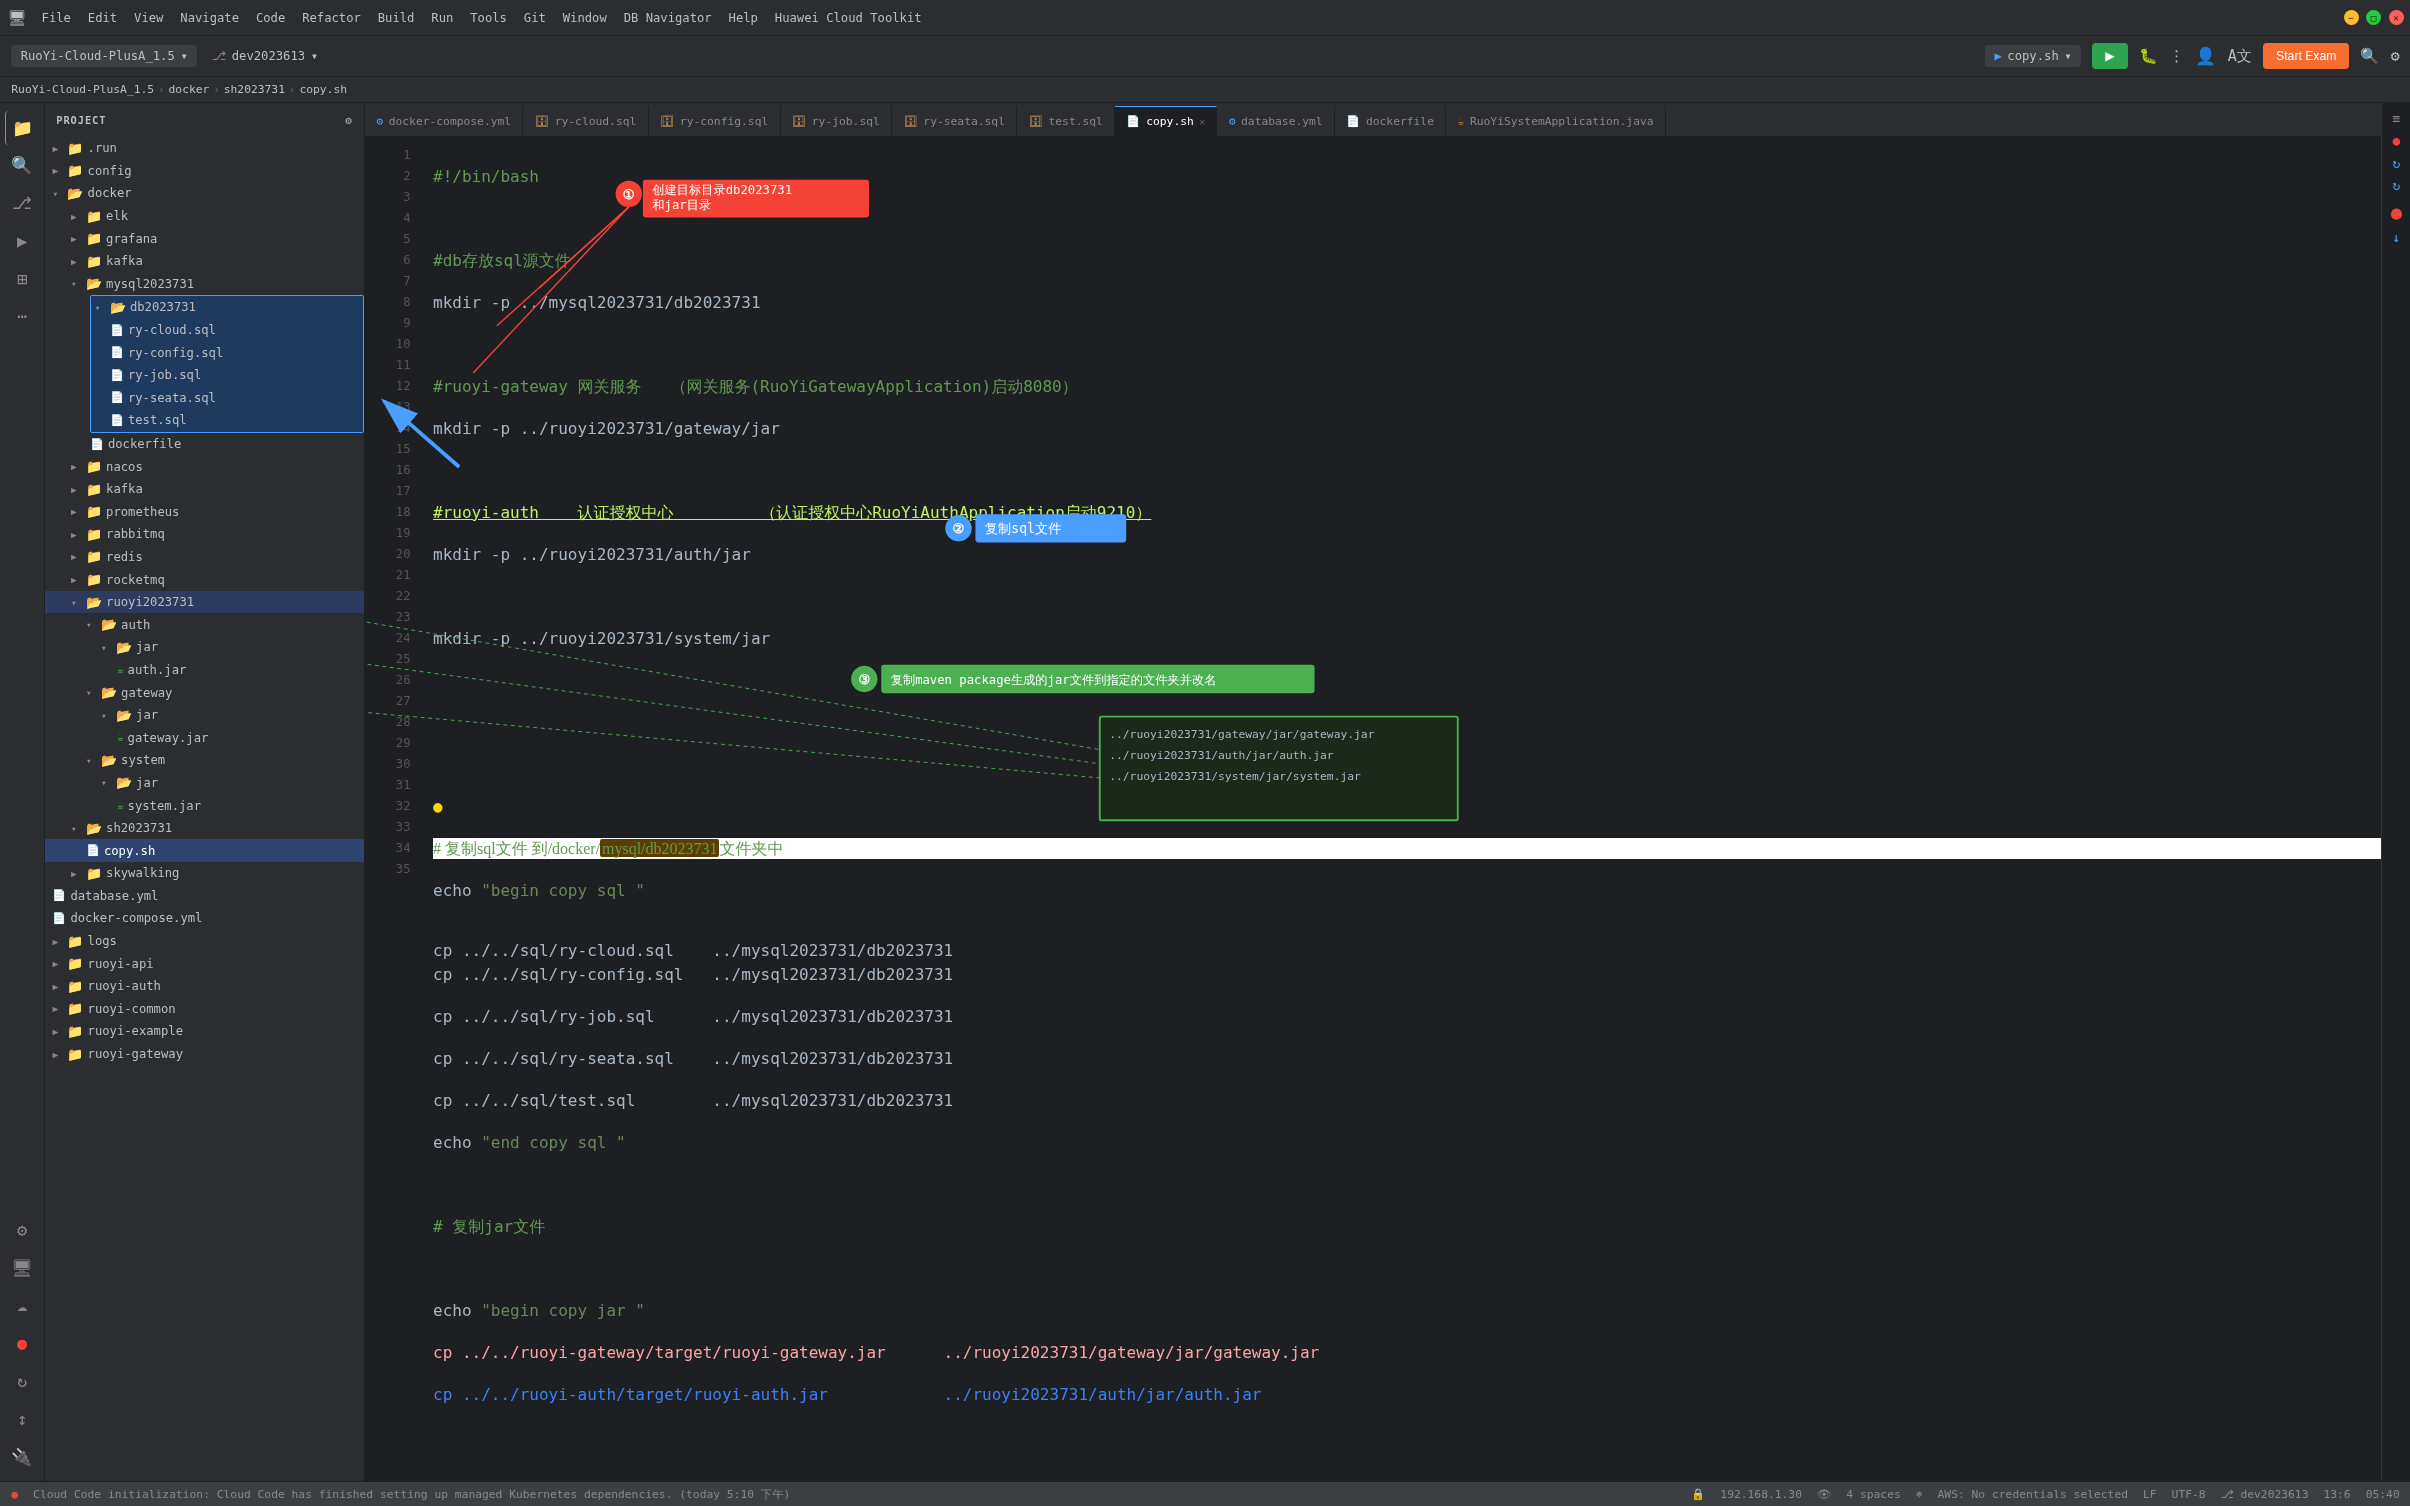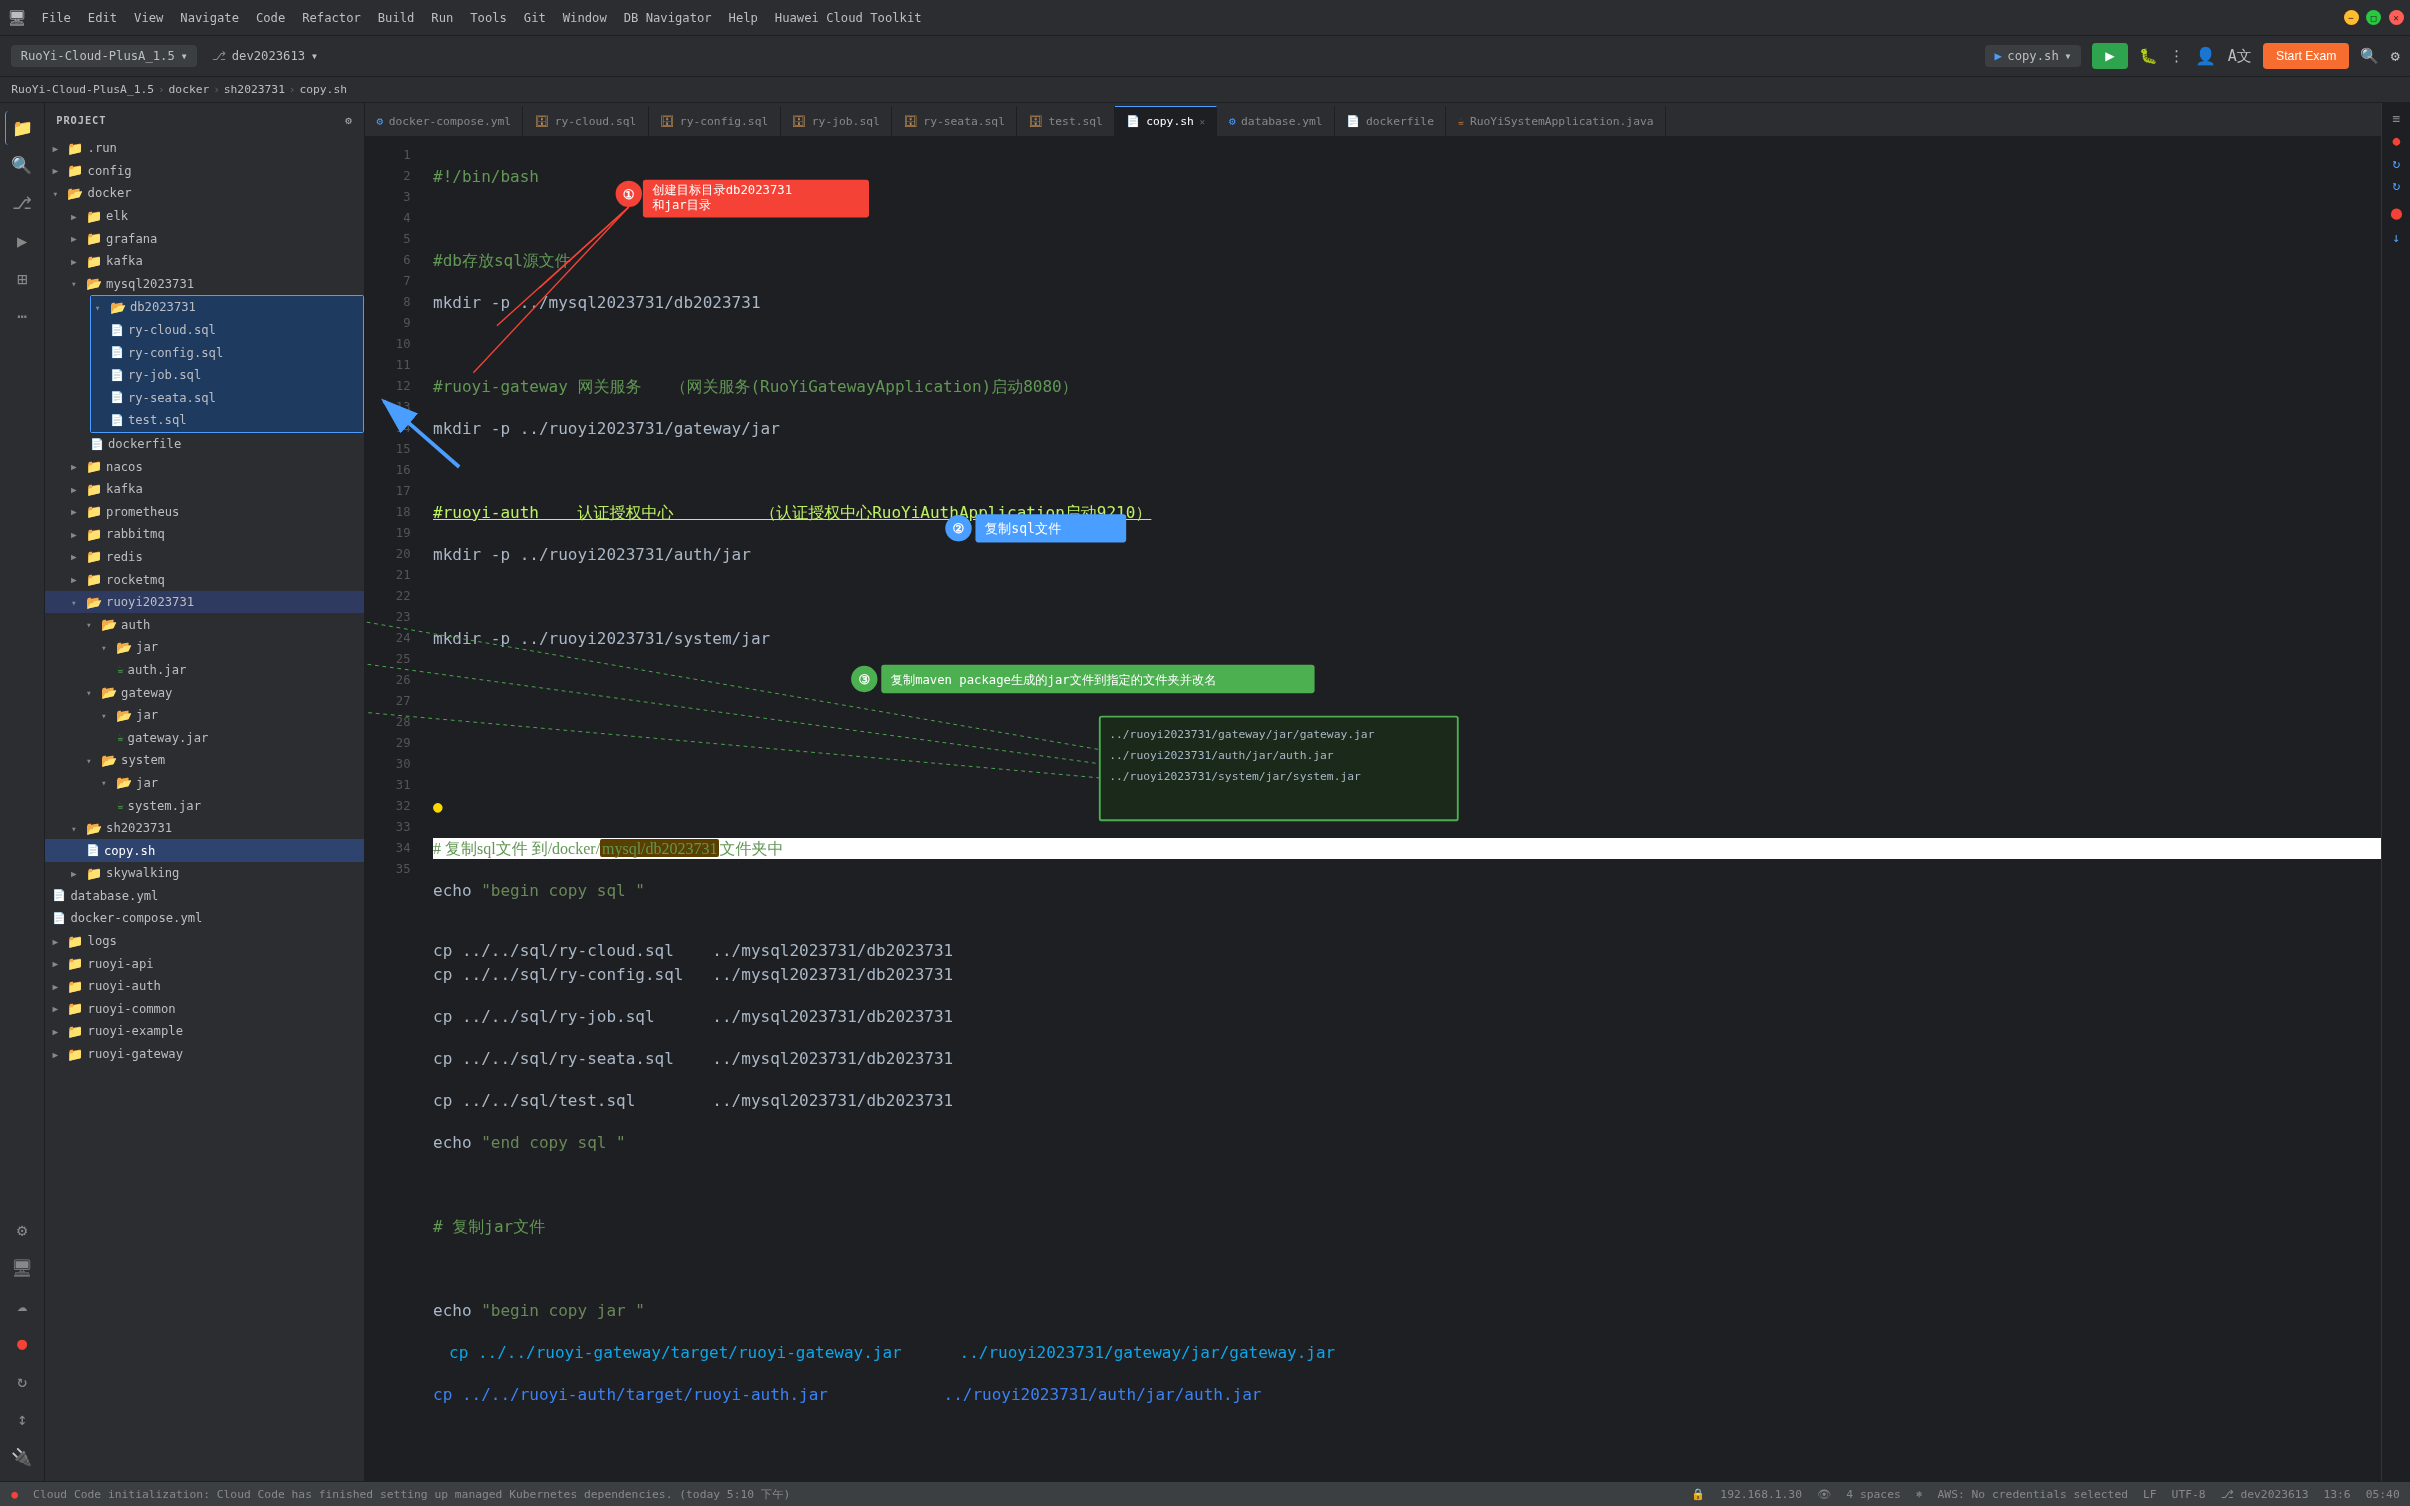--- a/index.html
+++ b/index.html
@@ -663,21 +663,21 @@
 <div class="code-line"><span style="color:#a9b7c6;margin-top:36px;">cp ../../sql/ry-cloud.sql    ../mysql2023731/db2023731</span></div>
 <div class="code-line"><span style="color:#a9b7c6;">cp ../../sql/ry-config.sql   ../mysql2023731/db2023731</span></div>
 <div class="code-line"><span style="color:#a9b7c6;">cp ../../sql/ry-job.sql      ../mysql2023731/db2023731</span></div>
 <div class="code-line"><span style="color:#a9b7c6;">cp ../../sql/ry-seata.sql    ../mysql2023731/db2023731</span></div>
 <div class="code-line"><span style="color:#a9b7c6;">cp ../../sql/test.sql        ../mysql2023731/db2023731</span></div>
 <div class="code-line"><span style="color:#a9b7c6;">echo <span style="color:#6a8759;">"end copy sql "</span></span></div>
 <div class="code-line"></div>
 <div class="code-line"><span style="color:#629755;"># 复制jar文件</span></div>
 <div class="code-line"></div>
 <div class="code-line"><span style="color:#a9b7c6;">echo <span style="color:#6a8759;">"begin copy jar "</span></span></div>
-<div class="code-line"><span style="color:#0ea5e9;margin-left:16px;">cp ../../ruoyi-gateway/target/ruoyi-gateway.jar      ../ruoyi2023731/gateway/jar/gateway.jar</span></div>
+<div class="code-line"><span style="color:#fca5a5;">cp ../../ruoyi-gateway/target/ruoyi-gateway.jar      ../ruoyi2023731/gateway/jar/gateway.jar</span></div>
 <div class="code-line"><span style="color:#3b82f6;">cp ../../ruoyi-auth/target/ruoyi-auth.jar            ../ruoyi2023731/auth/jar/auth.jar</span></div>
 
 
 
       </div>
 
       <svg id="annotation-layer" style="position:absolute;top:0;left:0;width:100%;height:100%;pointer-events:none;overflow:visible;font-size:12px" viewBox="0 0 2140 1426" width="2015" height="1343">
 
         <defs>
           <marker id="arrowBlue" markerWidth="10" markerHeight="7" refX="9" refY="3.5" orient="auto">

